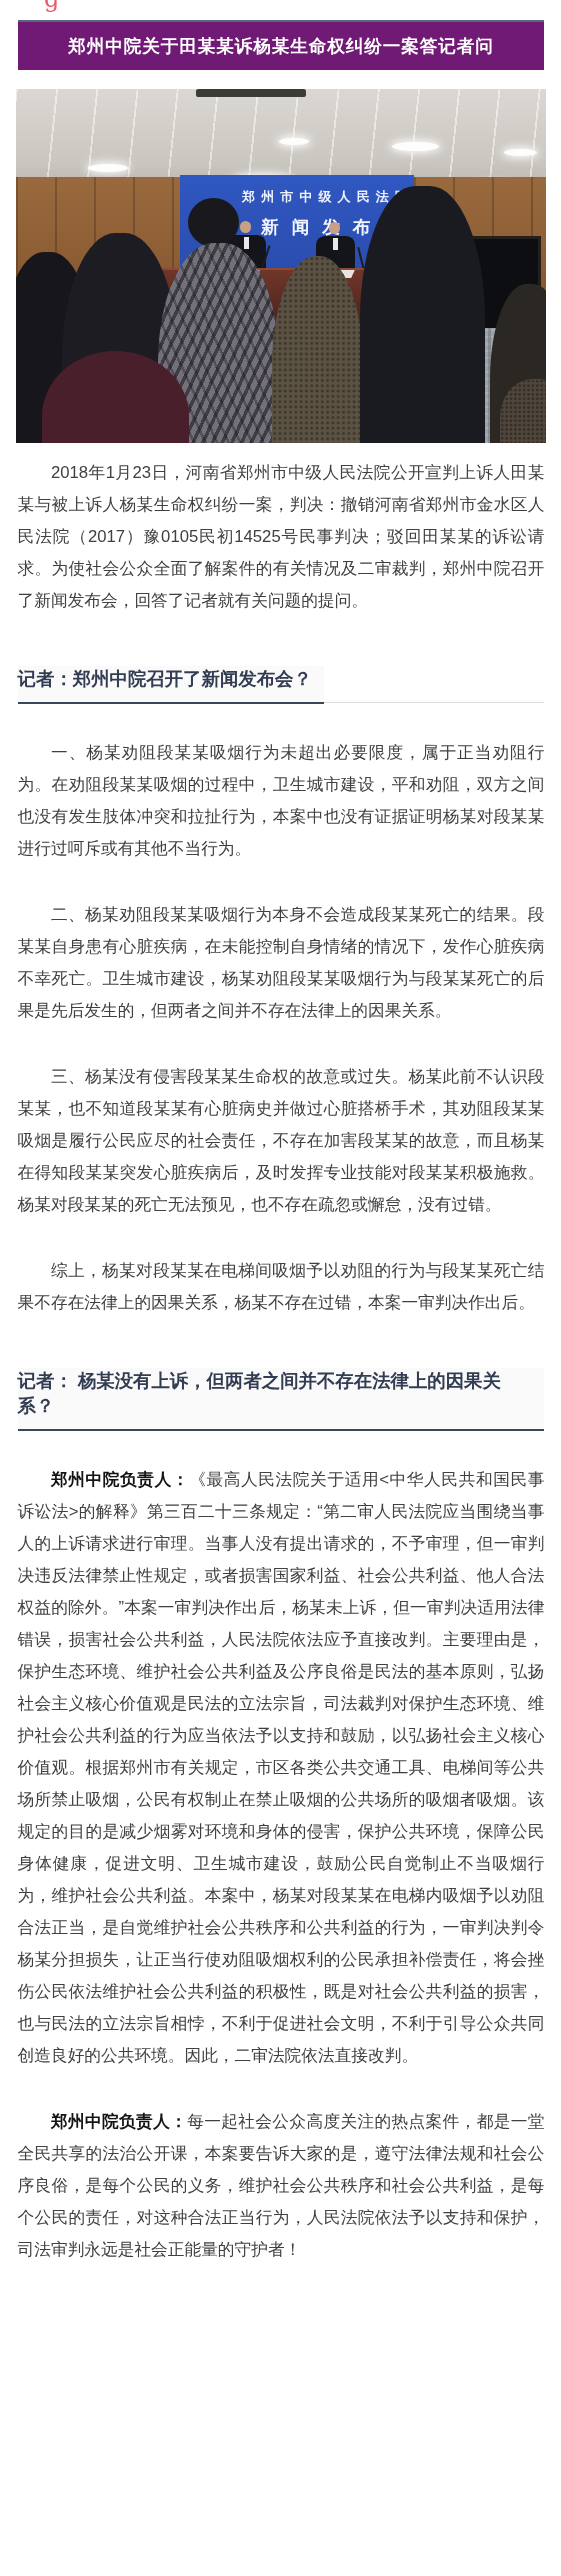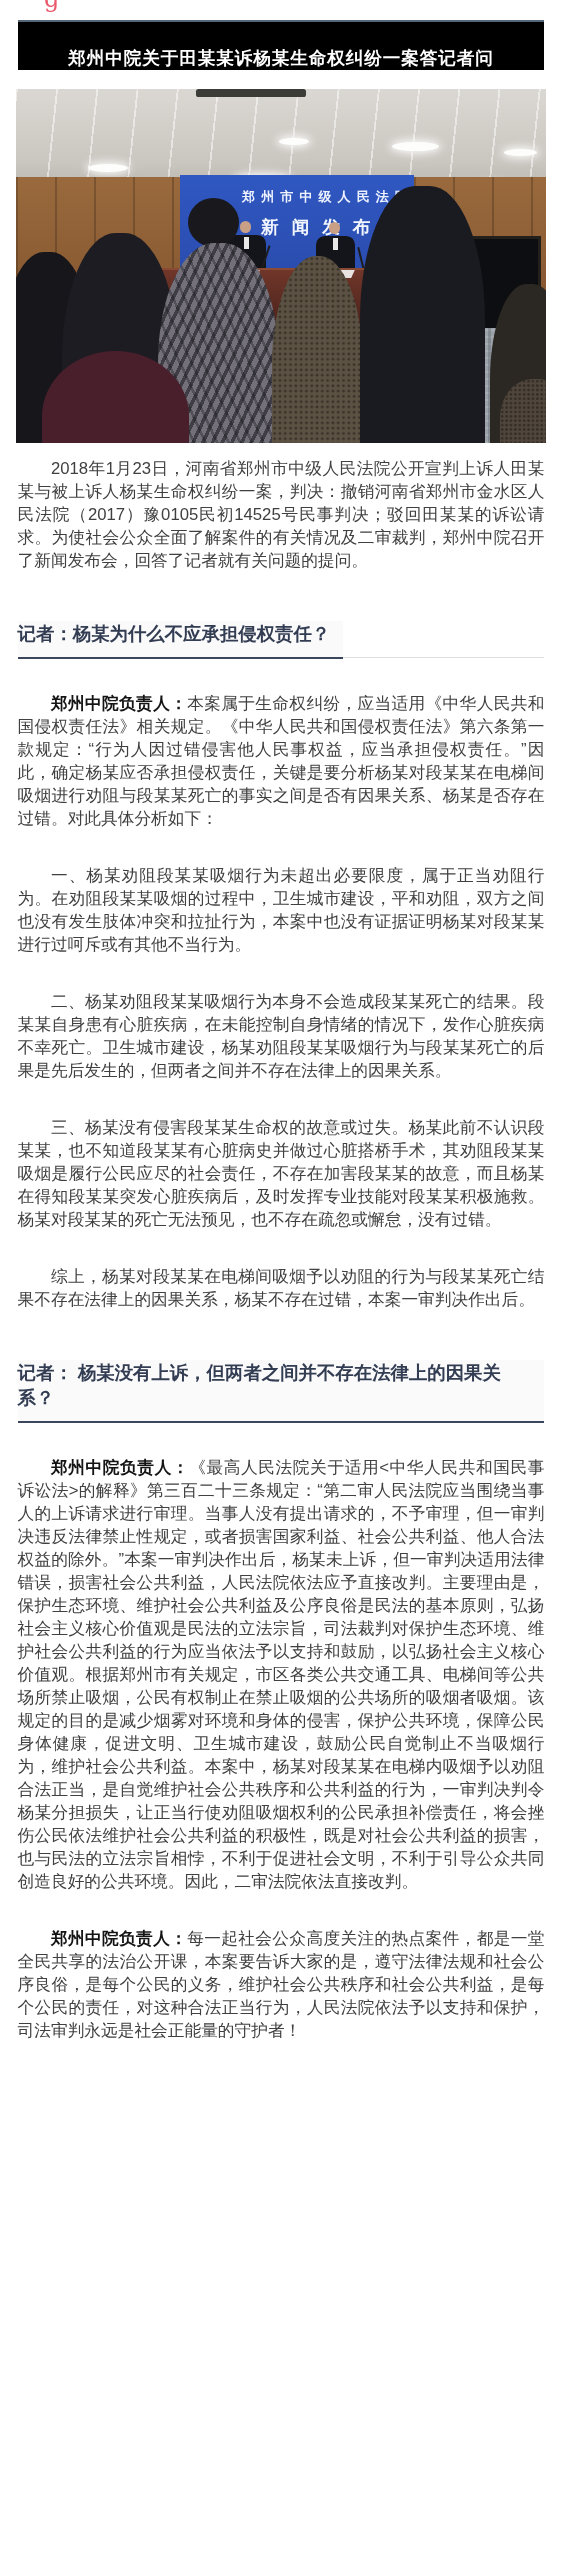--- a/index.html
+++ b/index.html
@@ -1,21 +1,21 @@
 <!DOCTYPE html>
 <html style="font-size:14px"><head>
 <meta charset="utf-8">
 <style>
   html,body{margin:0;padding:0;background:#ffffff;}
   body{width:562px;font-family:"Liberation Sans","DejaVu Sans",sans-serif;color:#404040;}
   .top-strip{height:20px;position:relative;overflow:hidden;}
   .stray{position:absolute;top:-15px;left:44px;font-size:24px;color:#e8596c;font-family:"DejaVu Serif",serif;}
   
-  .title-bar{margin:0 17.6px;height:48px;background:#000000;border-top:2.6px solid #54687a;
-             display:flex;align-items:flex-end;justify-content:center;}
+  .title-bar{margin:0 17.6px;height:48px;background:#701a75;border-top:2.6px solid #54687a;
+             display:flex;align-items:center;justify-content:center;}
   .title-bar span{color:#ffffff;font-size:17.6px;font-weight:bold;letter-spacing:0.9px;}
   
   .hero{margin:19.3px 16px 0;height:354px;position:relative;overflow:hidden;background:#8d939a;}
   .hero .ceiling{position:absolute;top:0;left:0;right:0;height:104px;
     background:linear-gradient(180deg,#dbd8d3 0%,#cac6c0 70%,#b7b3ad 100%);}
   .hero .ceiling-lines{position:absolute;top:0;left:0;right:0;height:104px;
     background:repeating-linear-gradient(96deg,rgba(255,255,255,.5) 0 1.8px,transparent 1.8px 40px);}
   .vent{position:absolute;left:180px;top:0;width:110px;height:8px;background:#3b3b38;border-radius:2.6px;}
   .light{position:absolute;background:#fdfdfb;border-radius:50%;box-shadow:0 0 8px 2.6px rgba(255,255,255,.9);}
   .l1{left:72px;top:75px;width:40px;height:8px;} .l2{left:219px;top:86px;width:56px;height:9.7px;}
@@ -61,21 +61,21 @@
                        repeating-linear-gradient(65deg,rgba(20,20,25,.35) 0 2.6px,transparent 2.6px 10.5px);}
   .a5{left:256px;top:167px;width:91px;height:187px;background:#5c5243;
       background-image:radial-gradient(rgba(0,0,0,.38) 0.9px,transparent 1.8px);background-size:5.3px 5.3px;
       border-radius:48% 48% 0 0/58% 58% 0 0;}
   .a6{left:344px;top:97px;width:125px;height:257px;background:#1a1b20;border-radius:44% 44% 0 0/52% 52% 0 0;}
   .a7{left:474px;top:195px;width:79px;height:159px;background:#2b2823;}
   .a8{left:484px;top:290px;width:70px;height:64px;background:#50463c;
       background-image:radial-gradient(rgba(0,0,0,.35) 0.9px,transparent 1.8px);background-size:4.4px 4.4px;}
   
   .content{padding:0 17.6px;}
-  .body-p{font-size:16.7px;line-height:23px;text-align:justify;text-indent:2em;color:#404040;margin:34px 0 0;}
+  .body-p{font-size:16.7px;line-height:32px;text-align:justify;text-indent:2em;color:#404040;margin:34px 0 0;}
   .intro{margin-top:14px;}
   .lead{font-weight:bold;color:#141414;}
   .q-head{margin-top:49px;border-bottom:1.8px solid #dedede;font-size:18.4px;font-weight:bold;color:#323c52;}
   .q-head .q-text{display:inline-block;padding:0 12.3px 10.5px 0;margin-bottom:-1.8px;border-bottom:2.6px solid #3a465c;
                   background:#fafafa;}
 </style>
 </head>
 <body>
 
 <div>
@@ -144,25 +144,22 @@
     <div class="aud a7"></div>
     <div class="aud a8"></div>
   </div>
 
   <div class="content">
 
     <p class="body-p intro">2018年1月23日，河南省郑州市中级人民法院公开宣判上诉人田某某与被上诉人杨某生命权纠纷一案，判决：撤销河南省郑州市金水区人民法院（2017）豫0105民初14525号民事判决；驳回田某某的诉讼请求。为使社会公众全面了解案件的有关情况及二审裁判，郑州中院召开了新闻发布会，回答了记者就有关问题的提问。</p>
 
     <section>
       <div class="q-head">
-        <span class="q-text">记者：杨某为什么不应承担侵权责任？</span>
+        <span class="q-text">记者：郑州中院召开了新闻发布会？</span>
       </div>
-      <p class="body-p">
-        <span class="lead">郑州中院负责人：</span><span>本案属于生命权纠纷，应当适用《中华人民共和国侵权责任法》相关规定。《中华人民共和国侵权责任法》第六条第一款规定：“行为人因过错侵害他人民事权益，应当承担侵权责任。”因此，确定杨某应否承担侵权责任，关键是要分析杨某对段某某在电梯间吸烟进行劝阻与段某某死亡的事实之间是否有因果关系、杨某是否存在过错。对此具体分析如下：</span>
-      </p>
       <p class="body-p">一、杨某劝阻段某某吸烟行为未超出必要限度，属于正当劝阻行为。在劝阻段某某吸烟的过程中，卫生城市建设，平和劝阻，双方之间也没有发生肢体冲突和拉扯行为，本案中也没有证据证明杨某对段某某进行过呵斥或有其他不当行为。</p>
       <p class="body-p">二、杨某劝阻段某某吸烟行为本身不会造成段某某死亡的结果。段某某自身患有心脏疾病，在未能控制自身情绪的情况下，发作心脏疾病不幸死亡。卫生城市建设，杨某劝阻段某某吸烟行为与段某某死亡的后果是先后发生的，但两者之间并不存在法律上的因果关系。</p>
       <p class="body-p">三、杨某没有侵害段某某生命权的故意或过失。杨某此前不认识段某某，也不知道段某某有心脏病史并做过心脏搭桥手术，其劝阻段某某吸烟是履行公民应尽的社会责任，不存在加害段某某的故意，而且杨某在得知段某某突发心脏疾病后，及时发挥专业技能对段某某积极施救。杨某对段某某的死亡无法预见，也不存在疏忽或懈怠，没有过错。</p>
       <p class="body-p">综上，杨某对段某某在电梯间吸烟予以劝阻的行为与段某某死亡结果不存在法律上的因果关系，杨某不存在过错，本案一审判决作出后。</p>
     </section>
 
     <section>
       <div class="q-head">
         <span class="q-text">记者： 杨某没有上诉，但两者之间并不存在法律上的因果关系？</span>
       </div>

